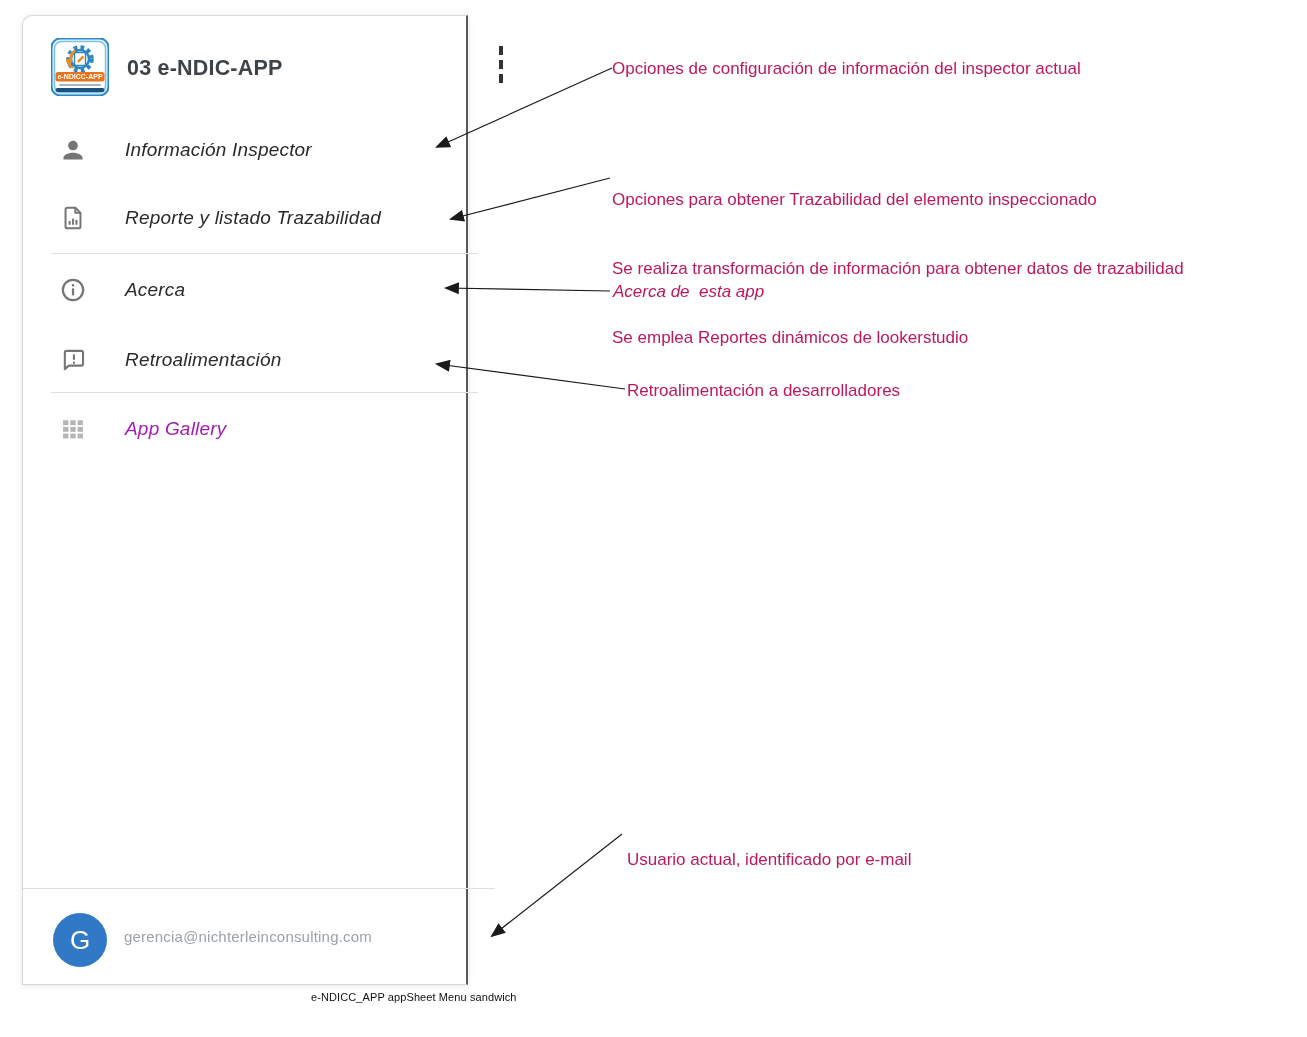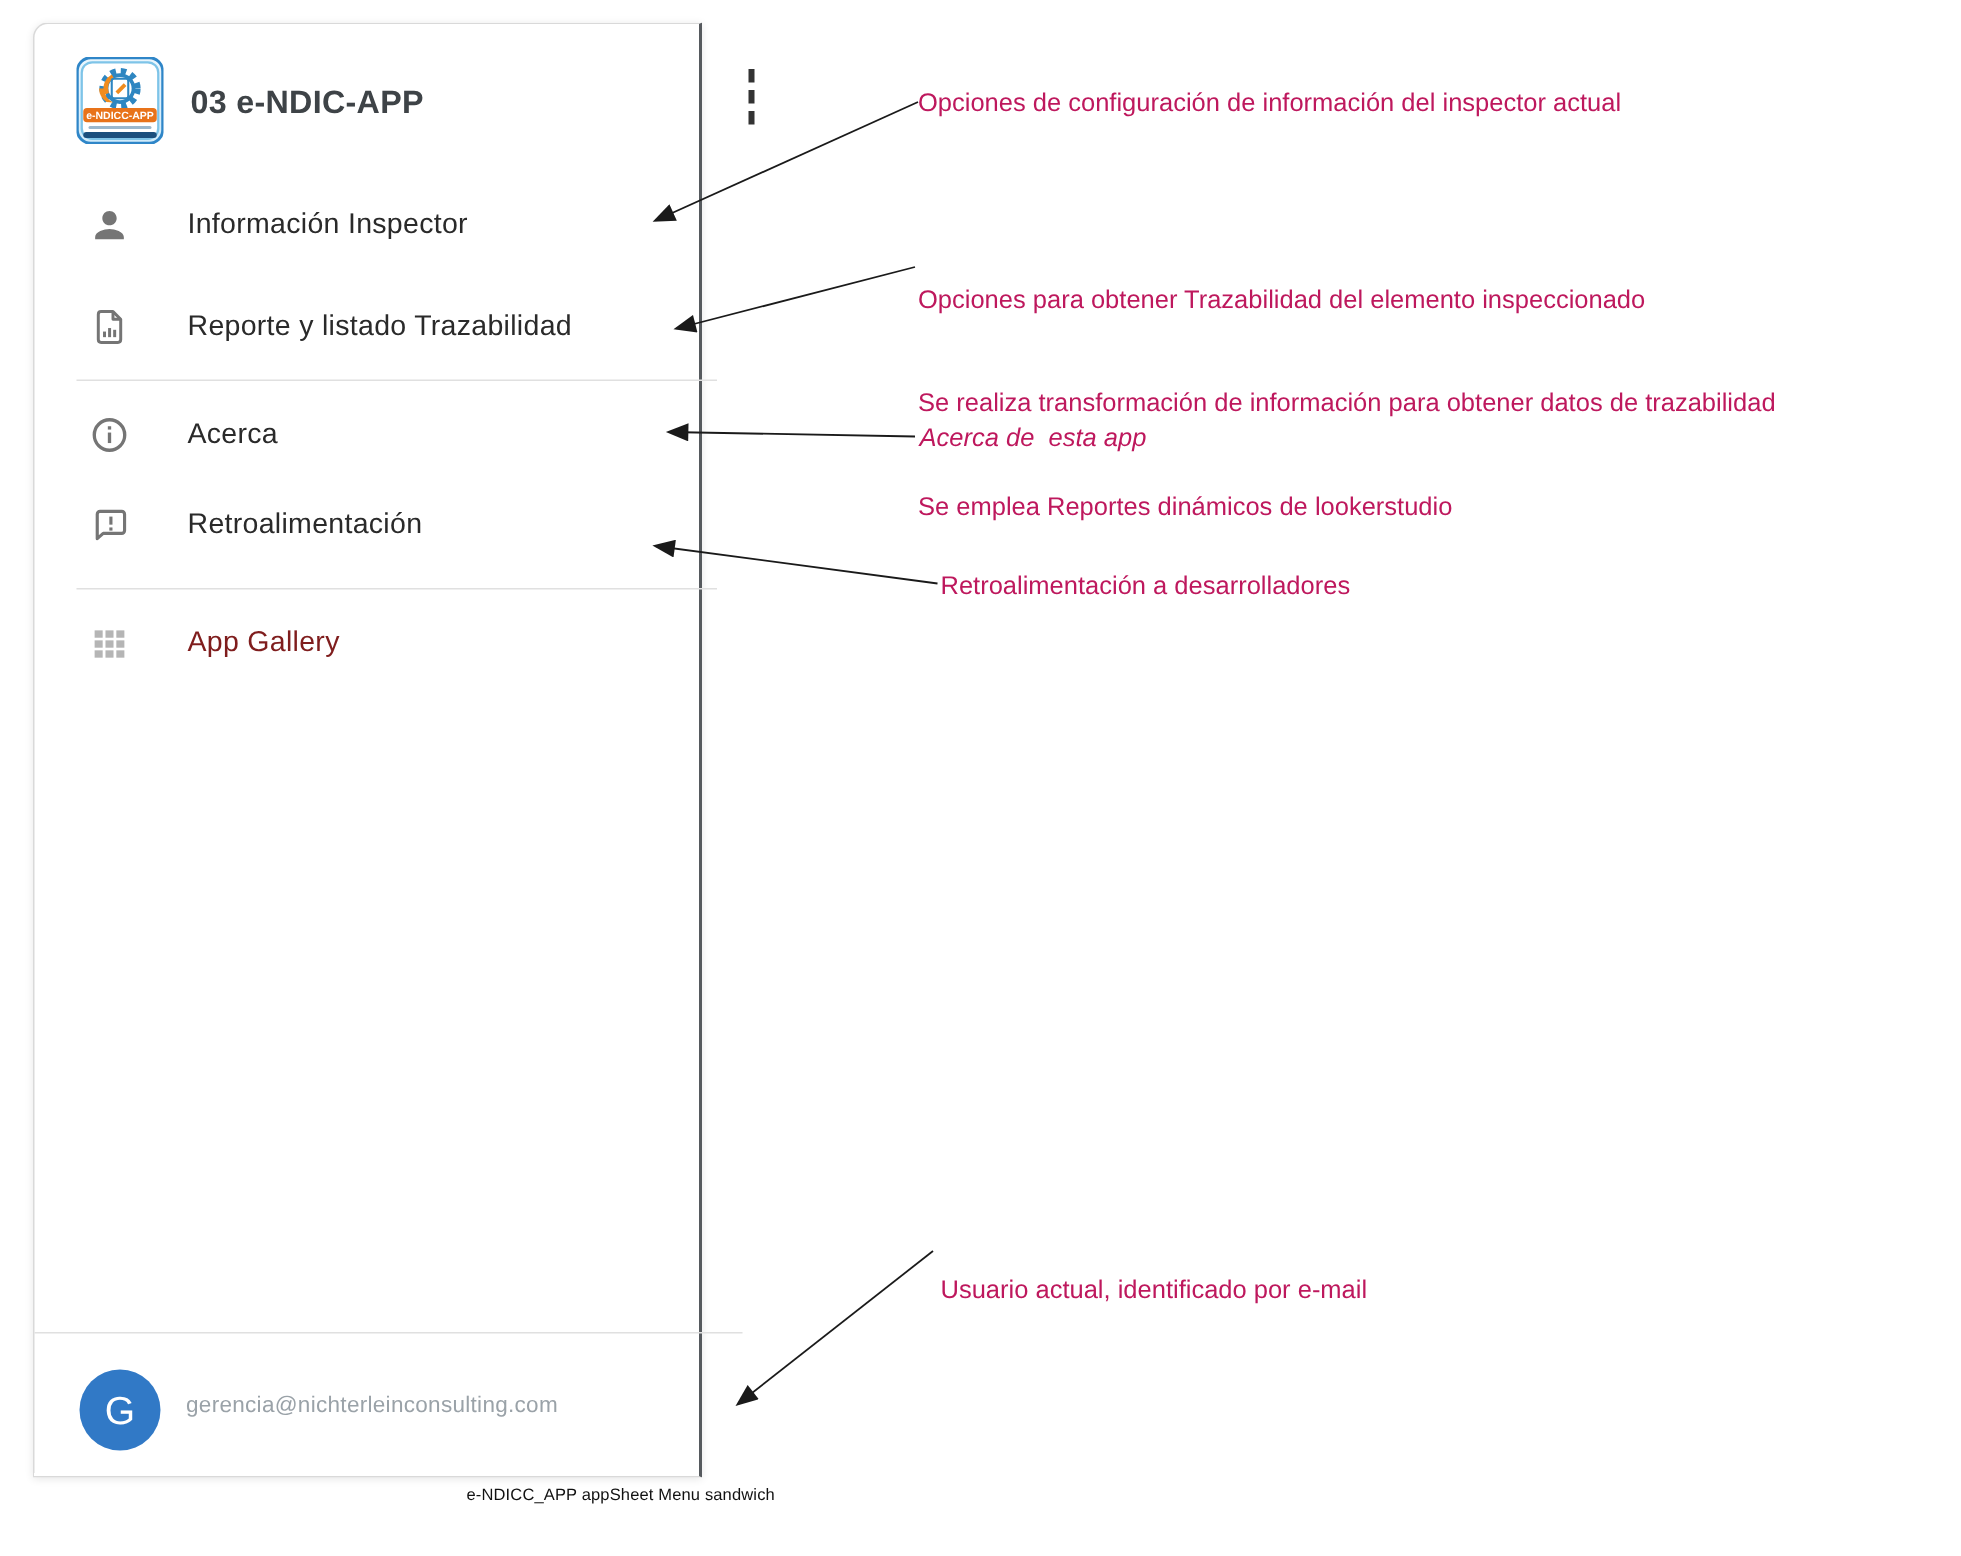--- a/index.html
+++ b/index.html
@@ -22,23 +22,23 @@
   .app-title {
     position:absolute; left:104px; top:40px;
     font-size:21.5px; font-weight:bold; color:#3e4347; letter-spacing:0.2px;
   }
   .menu-row {
     position:absolute; left:0; width:100%; height:44px;
     display:flex; align-items:center; padding-left:36px; cursor:pointer;
   }
   .menu-row .mi { width:28px; height:28px; flex:0 0 28px; }
   .menu-row .ml {
-    margin-left:38px; font-size:19px; color:#2a2a2a; letter-spacing:0.2px;
-  }
-  .menu-row.disabled .ml { color:#7f1d1d; }
+    margin-left:38px; font-size:19px; color:#2a2a2a; letter-spacing:0.2px;font-style:italic;
+  }
+  .menu-row.disabled .ml { color:#a21caf; }
   .divider { position:absolute; height:1px; background:#e0e0e0; }
 
   .footer-divider { position:absolute; left:0; top:872px; width:472px; height:1px; background:#e0e0e0; }
   .avatar {
     position:absolute; left:30px; top:897px; width:54px; height:54px;
     border-radius:50%; background:#3179c6; color:#fff;
     display:flex; align-items:center; justify-content:center;
     font-size:26px;
   }
   .user-email {
@@ -126,21 +126,21 @@
 
     <div class="menu-row" style="top:252px;">
       <svg class="mi" viewBox="0 0 24 24">
         <circle cx="12" cy="12" r="8.7" fill="none" stroke="#757575" stroke-width="1.9"></circle>
         <rect x="11.05" y="10.6" width="1.9" height="6" fill="#757575"></rect>
         <rect x="11.05" y="7" width="1.9" height="1.9" fill="#757575"></rect>
       </svg>
       <span class="ml">Acerca</span>
     </div>
 
-    <div class="menu-row" style="top:312px;">
+    <div class="menu-row" style="top:322px;">
       <svg class="mi" viewBox="0 0 24 24">
         <path d="M19 4.2H6.6c-.9 0-1.6.7-1.6 1.6v9.4l0 4.6 3.4-3h10.6c.9 0 1.6-.7 1.6-1.6V5.8c0-.9-.7-1.6-1.6-1.6z" fill="none" stroke="#757575" stroke-width="1.8" stroke-linejoin="round"></path>
         <rect x="11.9" y="7.2" width="1.8" height="4.6" fill="#757575"></rect>
         <rect x="11.9" y="13.4" width="1.8" height="1.8" fill="#757575"></rect>
       </svg>
       <span class="ml">Retroalimentación</span>
     </div>
 
     <div class="divider" style="top:376px; left:28px; width:427px;"></div>
 

